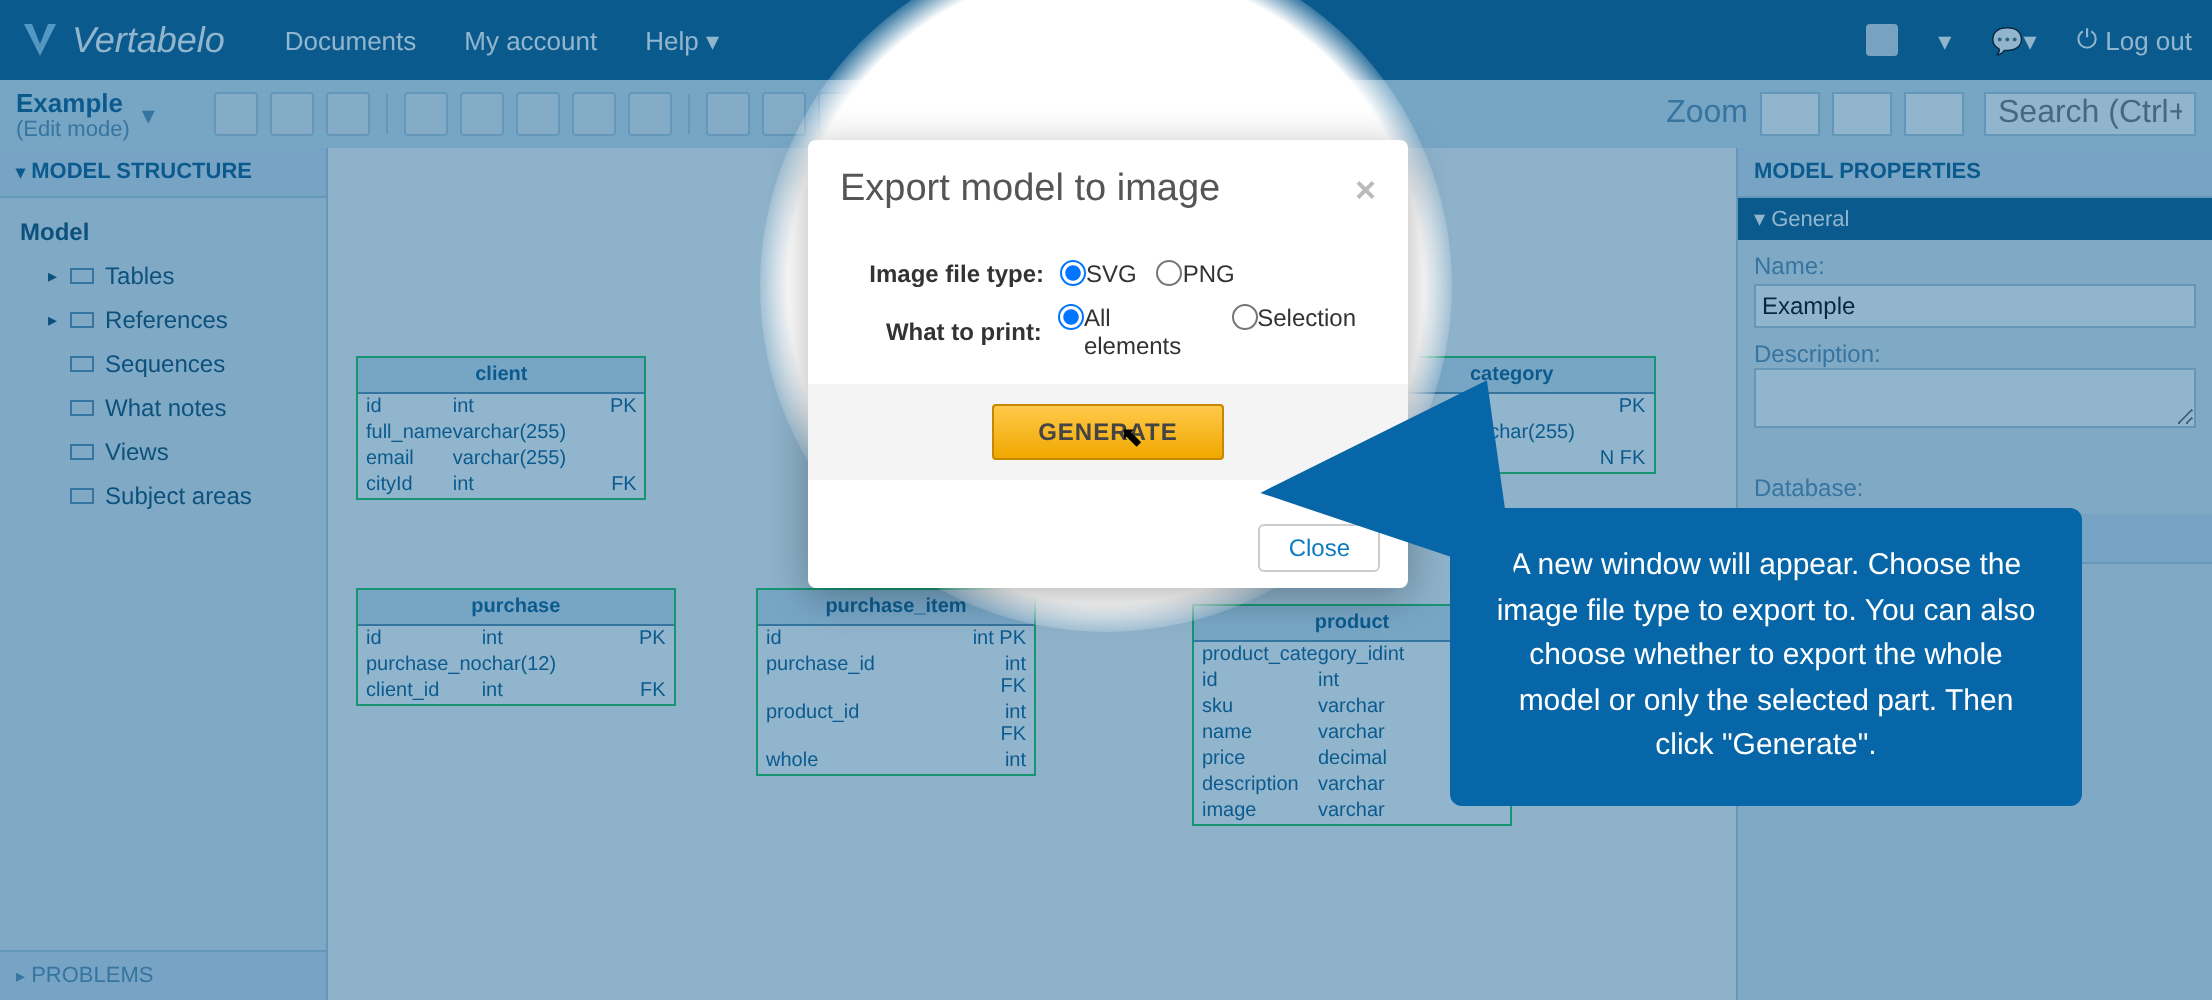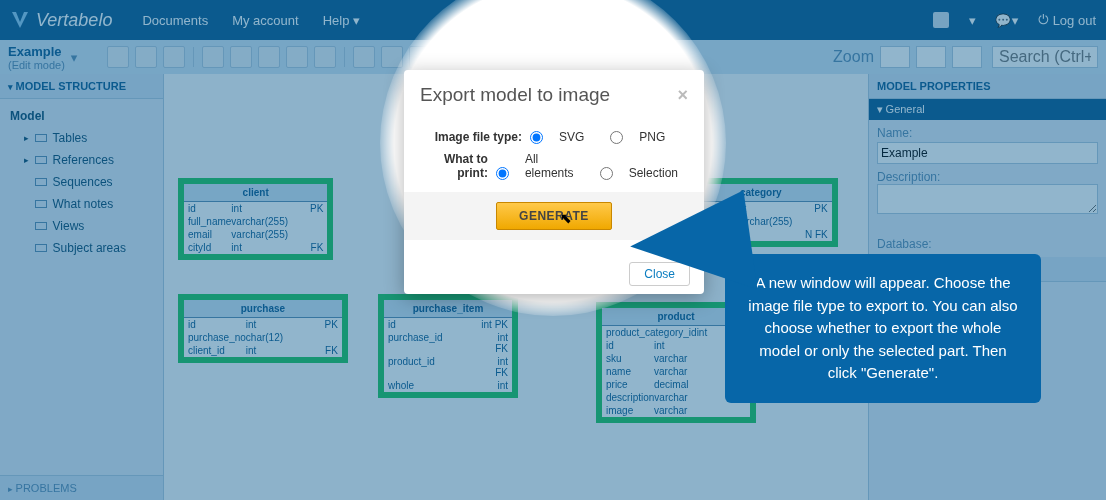--- a/index.html
+++ b/index.html
@@ -29,21 +29,21 @@
 .sidebar-left { width: 164px; background: #e0eaf4; border-right: 1px solid #b0c8dc; display: flex; flex-direction: column; }
 .panel-hdr { background: #d0e0f0; color: #0b5a8f; font-size: 11px; font-weight: bold; padding: 6px 8px; border-bottom: 1px solid #b0c8dc; }
 .tree { padding: 6px 4px; font-size: 12px; color: #0c4a6e; flex: 1; }
 .tree-root { font-weight: bold; padding: 4px 6px; }
 .tree-item { padding: 4px 6px 4px 20px; display: flex; align-items: center; gap: 6px; cursor: pointer; }
 .tree-item .chev { font-size: 9px; }
 .tree-item .ico { width: 12px; height: 8px; border: 1px solid #5a8ab0; display: inline-block; }
 .problems { background: #d0e0f0; color: #5a8ab0; font-size: 11px; padding: 6px 8px; border-top: 1px solid #b0c8dc; }
 
 .canvas { flex: 1; position: relative; background: #f7fafc; overflow: hidden; }
-.table { position: absolute; border: 6px solid #22c55e; background: #fff; font-size: 10px; min-width: 140px; }
+.table { position: absolute; border: 1px solid #22c55e; background: #fff; font-size: 10px; min-width: 140px; }
 .table-hdr { background: #cfe3f2; color: #0b5a8f; font-weight: bold; text-align: center; padding: 3px; border-bottom: 1px solid #5a8ab0; }
 .table-row { display: flex; padding: 1px 4px; color: #0b5a8f; }
 .table-row .c1 { flex: 1; }
 .table-row .c2 { width: 64px; }
 .table-row .c3 { width: 28px; text-align: right; }
 
 .sidebar-right { width: 238px; background: #e0eaf4; border-left: 1px solid #b0c8dc; }
 .prop-sub { background: #0b5a8f; color: #fff; font-size: 11px; padding: 4px 8px; }
 .prop-body { padding: 6px 8px; font-size: 12px; color: #5a8ab0; }
 .prop-body input { width: 100%; border: 1px solid #b0c8dc; padding: 3px; font-size: 12px; margin: 2px 0 6px; }
@@ -52,21 +52,21 @@
 .overlay { position: absolute; inset: 0; background: rgba(11,90,143,0.45); pointer-events: none; }
 .spotlight { position: absolute; left: 380px; top: -30px; width: 346px; height: 346px; border-radius: 50%; background: radial-gradient(circle, rgba(255,255,255,1) 65%, rgba(255,255,255,0) 72%); }
 
 .modal { position: absolute; left: 404px; top: 70px; width: 300px; background: #fff; border-radius: 4px; box-shadow: 0 4px 20px rgba(0,0,0,0.3); font-size: 13px; }
 .modal-hdr { padding: 14px 16px 10px; display: flex; justify-content: space-between; align-items: center; }
 .modal-title { color: #555; font-size: 19px; font-weight: 400; }
 .modal-close { color: #bbb; cursor: pointer; font-size: 18px; font-weight: bold; }
 .modal-body { padding: 6px 16px 14px; color: #333; font-size: 12px; }
 .modal-row { display: flex; align-items: center; margin: 8px 0; }
 .modal-lbl { width: 110px; text-align: right; font-weight: bold; padding-right: 8px; }
-.modal-opts { display: flex; align-items: flex-end; gap: 16px; }
+.modal-opts { display: flex; align-items: flex-start; gap: 0; }
 .modal-opts label { margin-right: 10px; }
 .gen-wrap { background: #f4f4f4; padding: 10px; margin: 12px -16px 0; text-align: center; }
 .gen-btn { background: linear-gradient(#ffc94a, #f0a800); border: 1px solid #c88700; color: #444; font-weight: bold; padding: 6px 22px; cursor: pointer; font-size: 12px; border-radius: 2px; letter-spacing: 0.5px; }
 .modal-ftr { padding: 8px 14px; text-align: right; }
 .close-btn { background: #fff; border: 1px solid #ccc; padding: 4px 14px; color: #0b7dc0; font-size: 12px; cursor: pointer; border-radius: 3px; }
 .cursor { position: absolute; left: 560px; top: 210px; font-size: 14px; }
 
 .callout { position: absolute; left: 725px; top: 254px; width: 316px; background: #0766a8; color: #fff; padding: 18px 20px; border-radius: 6px; font-size: 15px; line-height: 1.5; text-align: center; }
 .callout::before { content: ""; position: absolute; left: -94px; top: -56px; width: 0; height: 0; border-right: 120px solid #0766a8; border-top: 40px solid transparent; border-bottom: 60px solid transparent; transform: rotate(-8deg); }
 </style>

